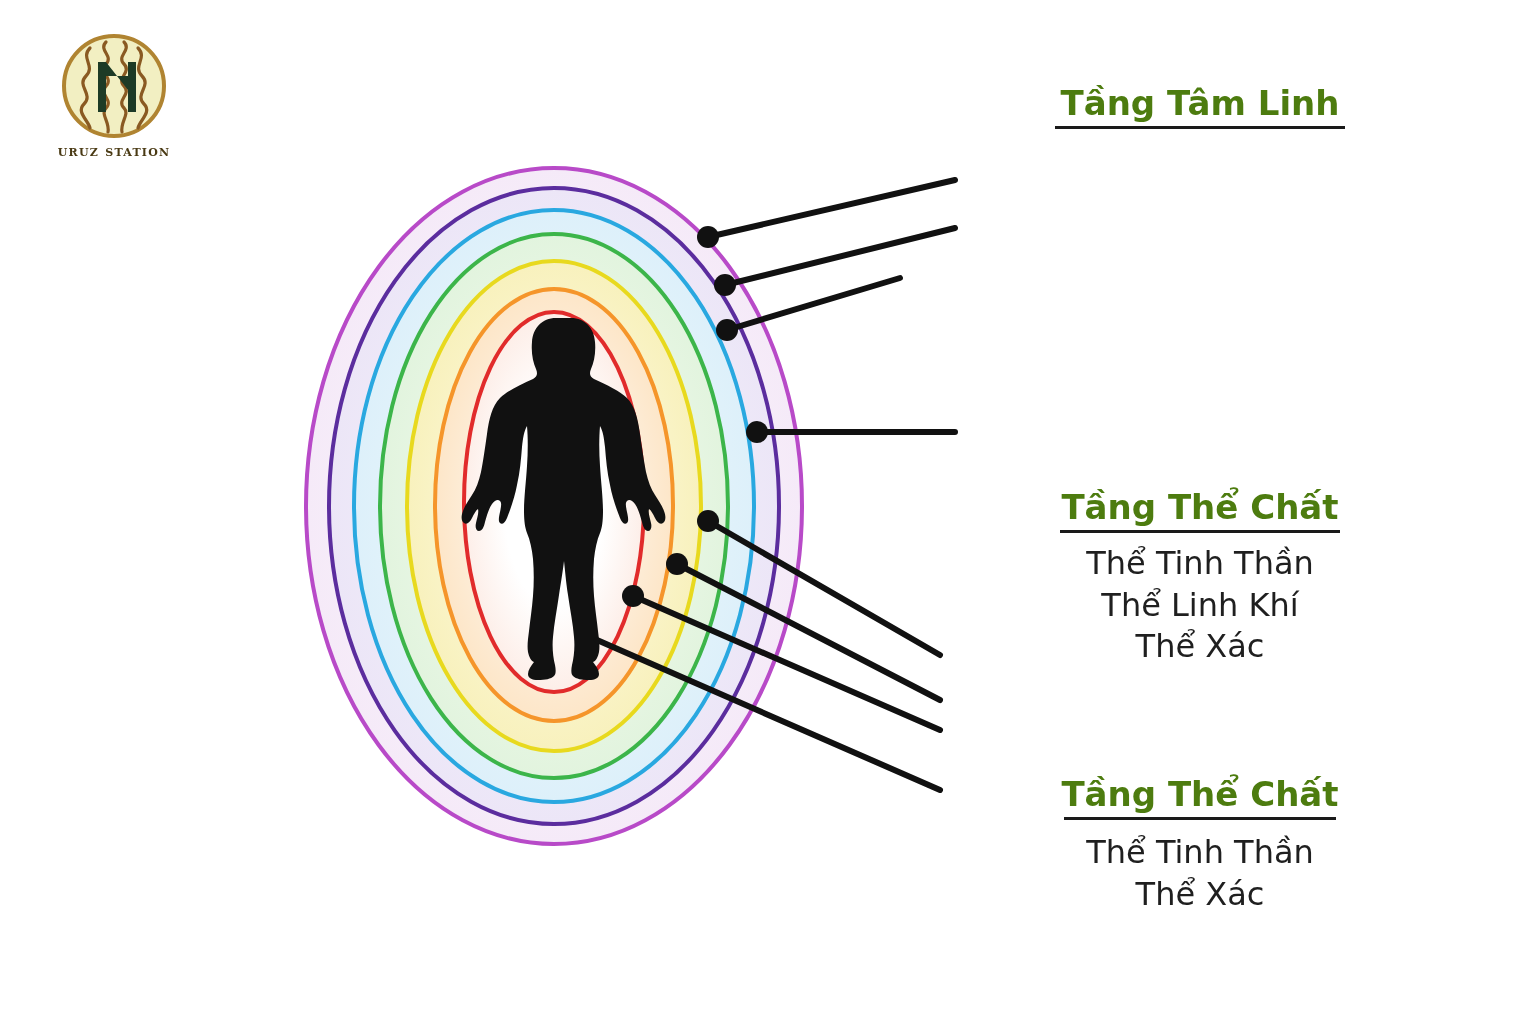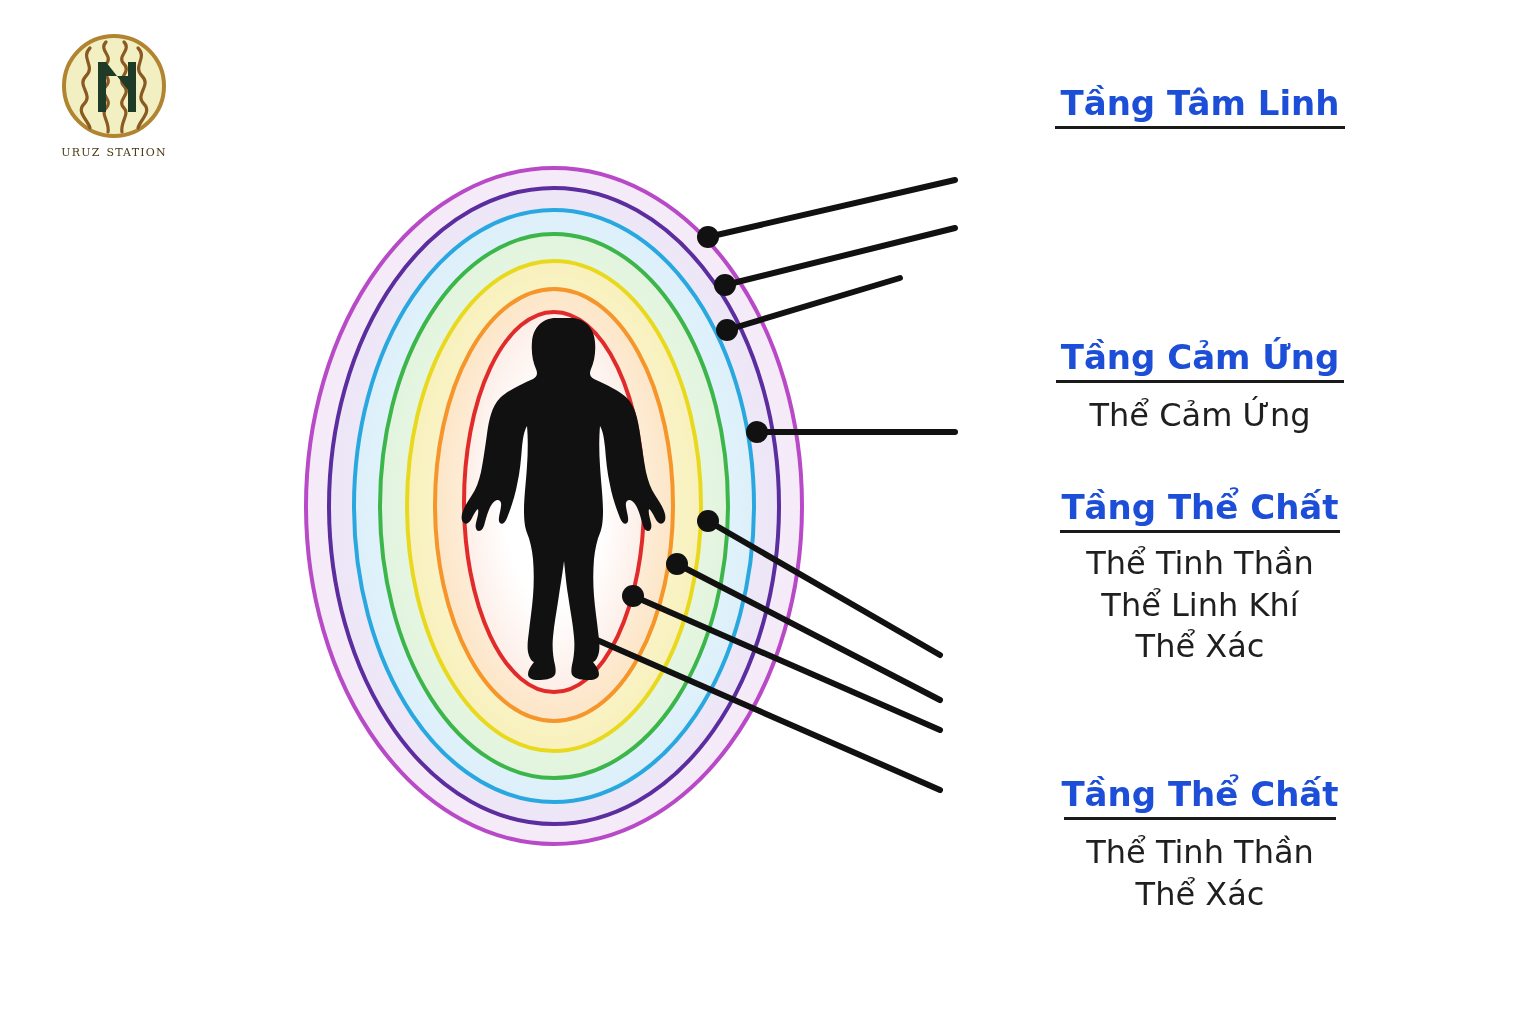--- a/index.html
+++ b/index.html
@@ -25,21 +25,21 @@
     width: 160px;
     text-align: center;
   }
   #logo-mark { display: block; margin: 0 auto; }
   #logo-wordmark {
     margin-top: 2px;
     font-family: "DejaVu Serif", "Liberation Serif", serif;
     font-size: 15px;
     letter-spacing: 1.2px;
     color: #4a3a14;
-    font-weight: 400;
+    font-weight: 700;
     text-transform: lowercase;
     font-variant: small-caps;
     white-space: nowrap;
   }
 
   
   #aura-svg {
     position: absolute;
     left: 0;
     top: 0;
@@ -54,21 +54,21 @@
     top: 0;
     width: 620px;
     height: 1024px;
   }
   .label-group { position: absolute; left: 0; width: 600px; }
   .group-heading {
     font-size: 34px;
     font-weight: 700;
     text-align: center;
     letter-spacing: 0px;
-    color: #1d4ed8;
+    color: #4d7c0f;
     line-height: 1.12;
     white-space: nowrap;
   }
   .heading-rule {
     height: 3px;
     background: #1a1a1a;
     margin: 4px auto 0 auto;
   }
   .group-items { margin-top: 8px; }
   .group-item {
@@ -254,27 +254,20 @@
   </g>
 </svg>
 
 <div id="label-panel">
 
   <div class="label-group" id="group-spiritual">
     <div class="group-heading">Tầng Tâm Linh</div>
     <div class="heading-rule"></div>
   </div>
 
-  <div class="label-group" id="group-astral">
-    <div class="group-heading">Tầng Cảm Ứng</div>
-    <div class="heading-rule"></div>
-    <div class="group-items">
-      <div class="group-item">Thể Cảm Ứng</div>
-    </div>
-  </div>
 
   <div class="label-group" id="group-physical-1">
     <div class="group-heading">Tầng Thể Chất</div>
     <div class="heading-rule"></div>
     <div class="group-items">
       <div class="group-item">Thể Tinh Thần</div>
       <div class="group-item">Thể Linh Khí</div>
       <div class="group-item">Thể Xác</div>
     </div>
   </div>

